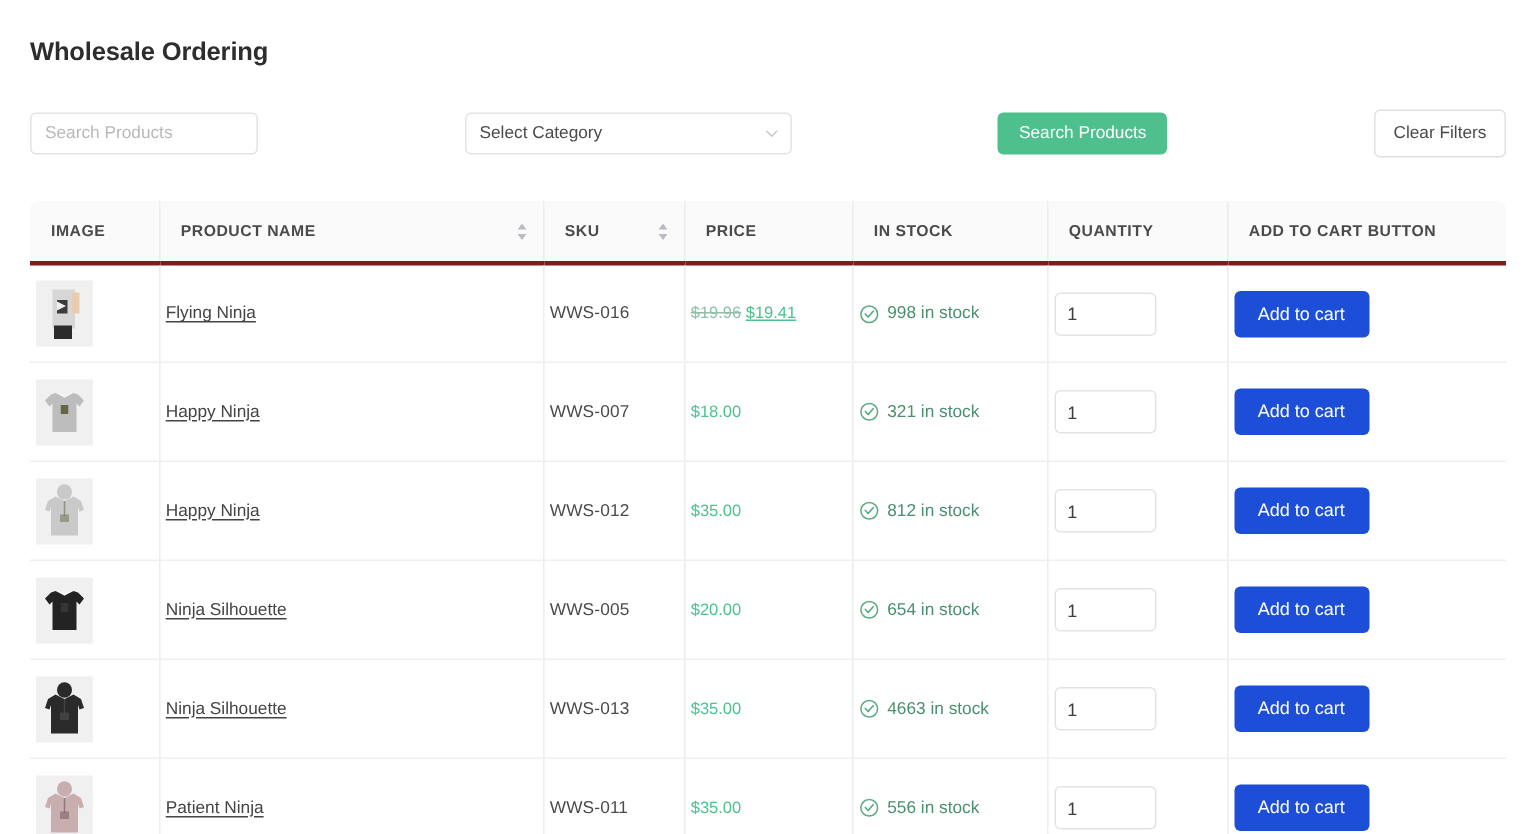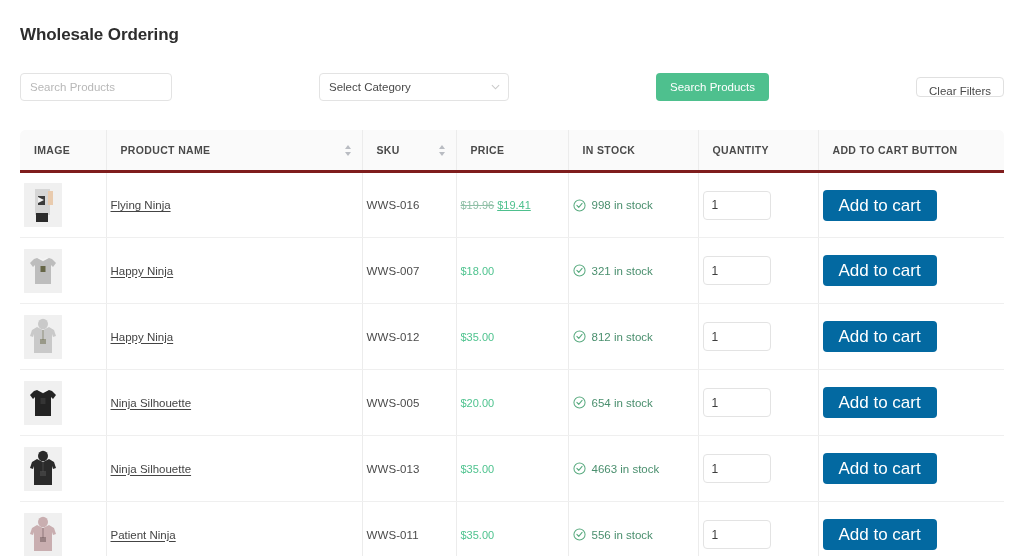--- a/index.html
+++ b/index.html
@@ -52,21 +52,21 @@
     font-size: 11.5px;
     font-family: "Liberation Sans", sans-serif;
     color: #4a4a4a;
     background: #fff;
     outline: none;
   }
   .search-input::placeholder { color: #b8b8b8; }
 
   .select-wrap {
     position: relative;
-    width: 190px;
+    width: 218px;
     height: 28px;
   }
   .select-box {
     width: 100%;
     height: 28px;
     box-sizing: border-box;
     border: 1px solid #e3e3e3;
     border-radius: 4px;
     background: #fff;
     font-size: 11.5px;
@@ -93,21 +93,21 @@
     border-radius: 4px;
     background: #4ec08e;
     color: #ffffff;
     font-size: 11.5px;
     font-family: "Liberation Sans", sans-serif;
     padding: 0 14px;
     cursor: pointer;
     line-height: 28px;
   }
   .btn-secondary {
-    height: 20px;
+    height: 32px;
     border: 1px solid #e0e0e0;
     border-radius: 4px;
     background: #ffffff;
     color: #4a4a4a;
     font-size: 11.5px;
     font-family: "Liberation Sans", sans-serif;
     padding: 0 12px;
     cursor: pointer;
     line-height: 26px;
   }
@@ -227,23 +227,23 @@
     font-family: "Liberation Sans", sans-serif;
     color: #3d3d3d;
     padding: 0 8px;
     outline: none;
   }
 
   .btn-cart {
     height: 31px;
     border: none;
     border-radius: 4px;
-    background: #0369a1;
+    background: #1d4ed8;
     color: #ffffff;
-    font-size: 17px;
+    font-size: 12px;
     font-family: "Liberation Sans", sans-serif;
     padding: 0 16px;
     cursor: pointer;
     line-height: 31px;
     white-space: nowrap;
   }
 </style>
 </head>
 <body>
 

